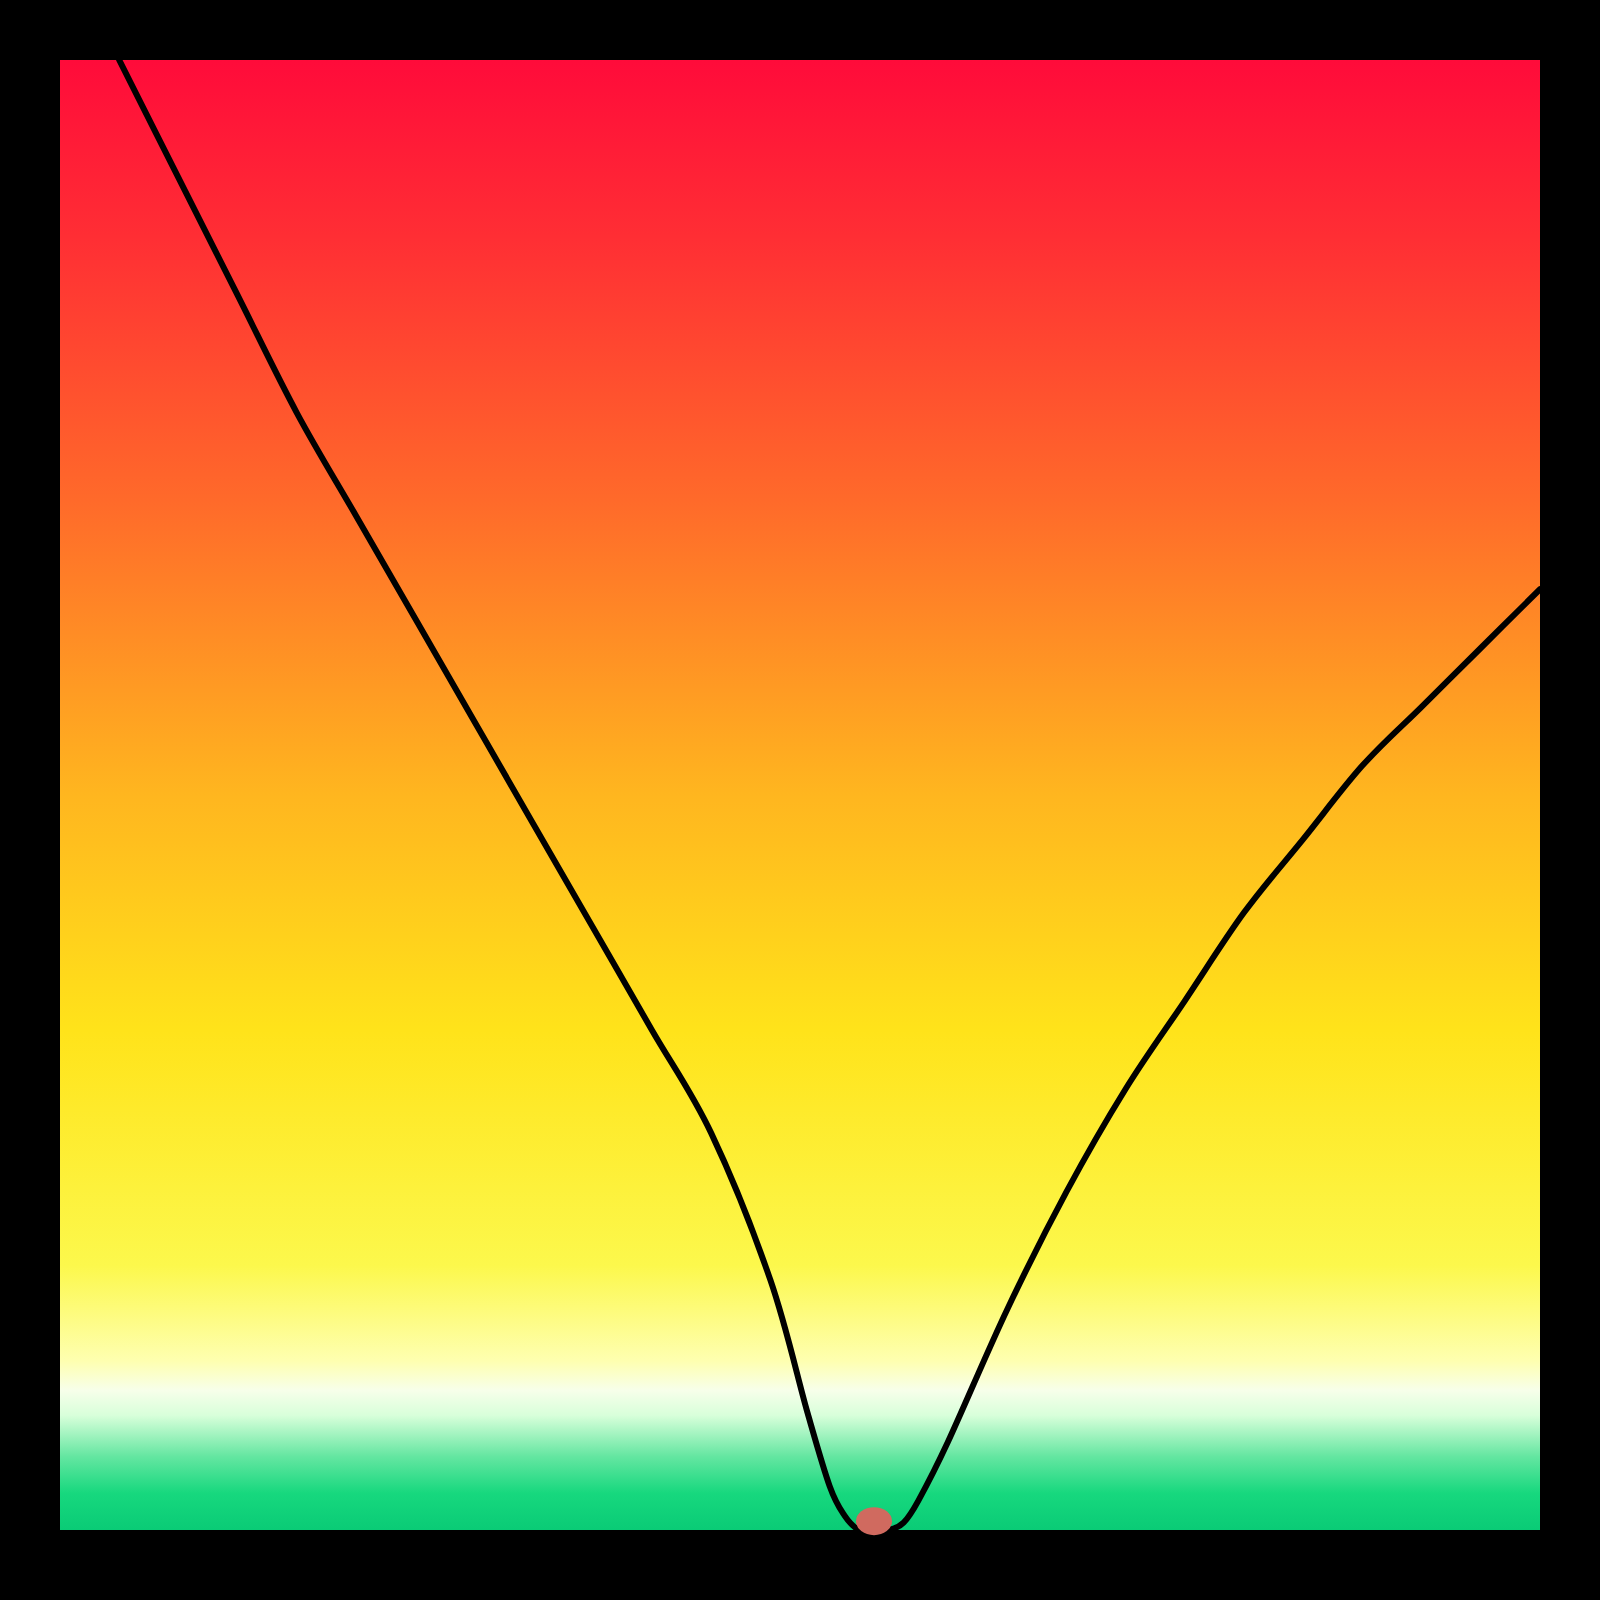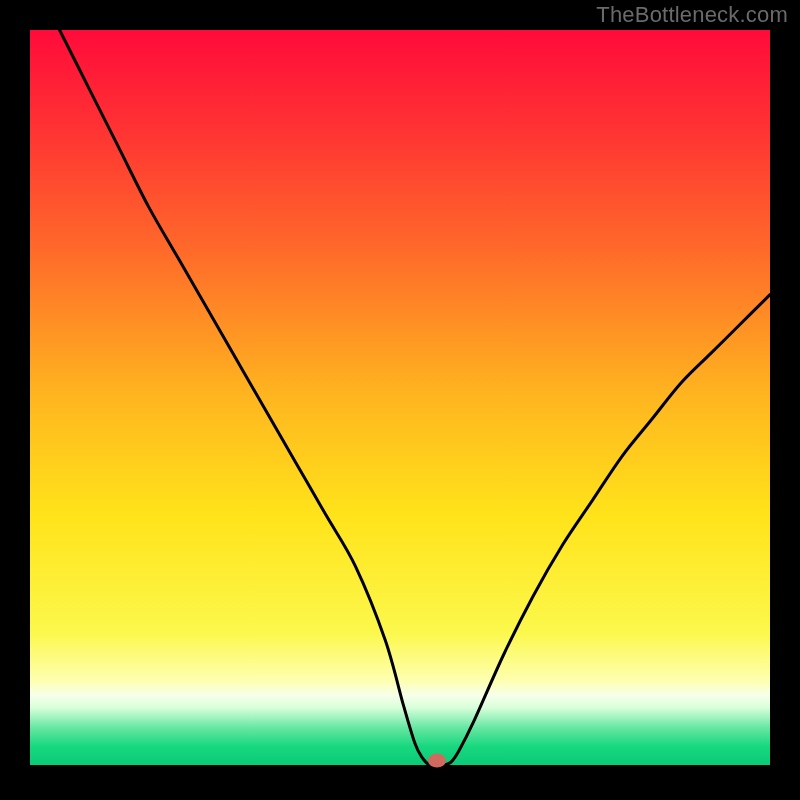--- a/index.html
+++ b/index.html
@@ -30,21 +30,20 @@
     position: absolute;
     top: 0;
     left: 0;
   }
 </style>
 </head>
 <body>
 
 <div class="stage">
 
-  <div class="watermark">TheBottleneck.com</div>
 
   <svg class="plot" width="800" height="800" viewBox="0 0 800 800">
     <defs>
       <linearGradient id="bg-grad" x1="0" y1="0" x2="0" y2="1">
           <stop offset="0%" stop-color="#ff0b3a"></stop>
           <stop offset="12%" stop-color="#ff2e34"></stop>
           <stop offset="30%" stop-color="#ff6a2a"></stop>
           <stop offset="50%" stop-color="#ffb61f"></stop>
           <stop offset="66%" stop-color="#ffe31a"></stop>
           <stop offset="82%" stop-color="#fcf84c"></stop>

